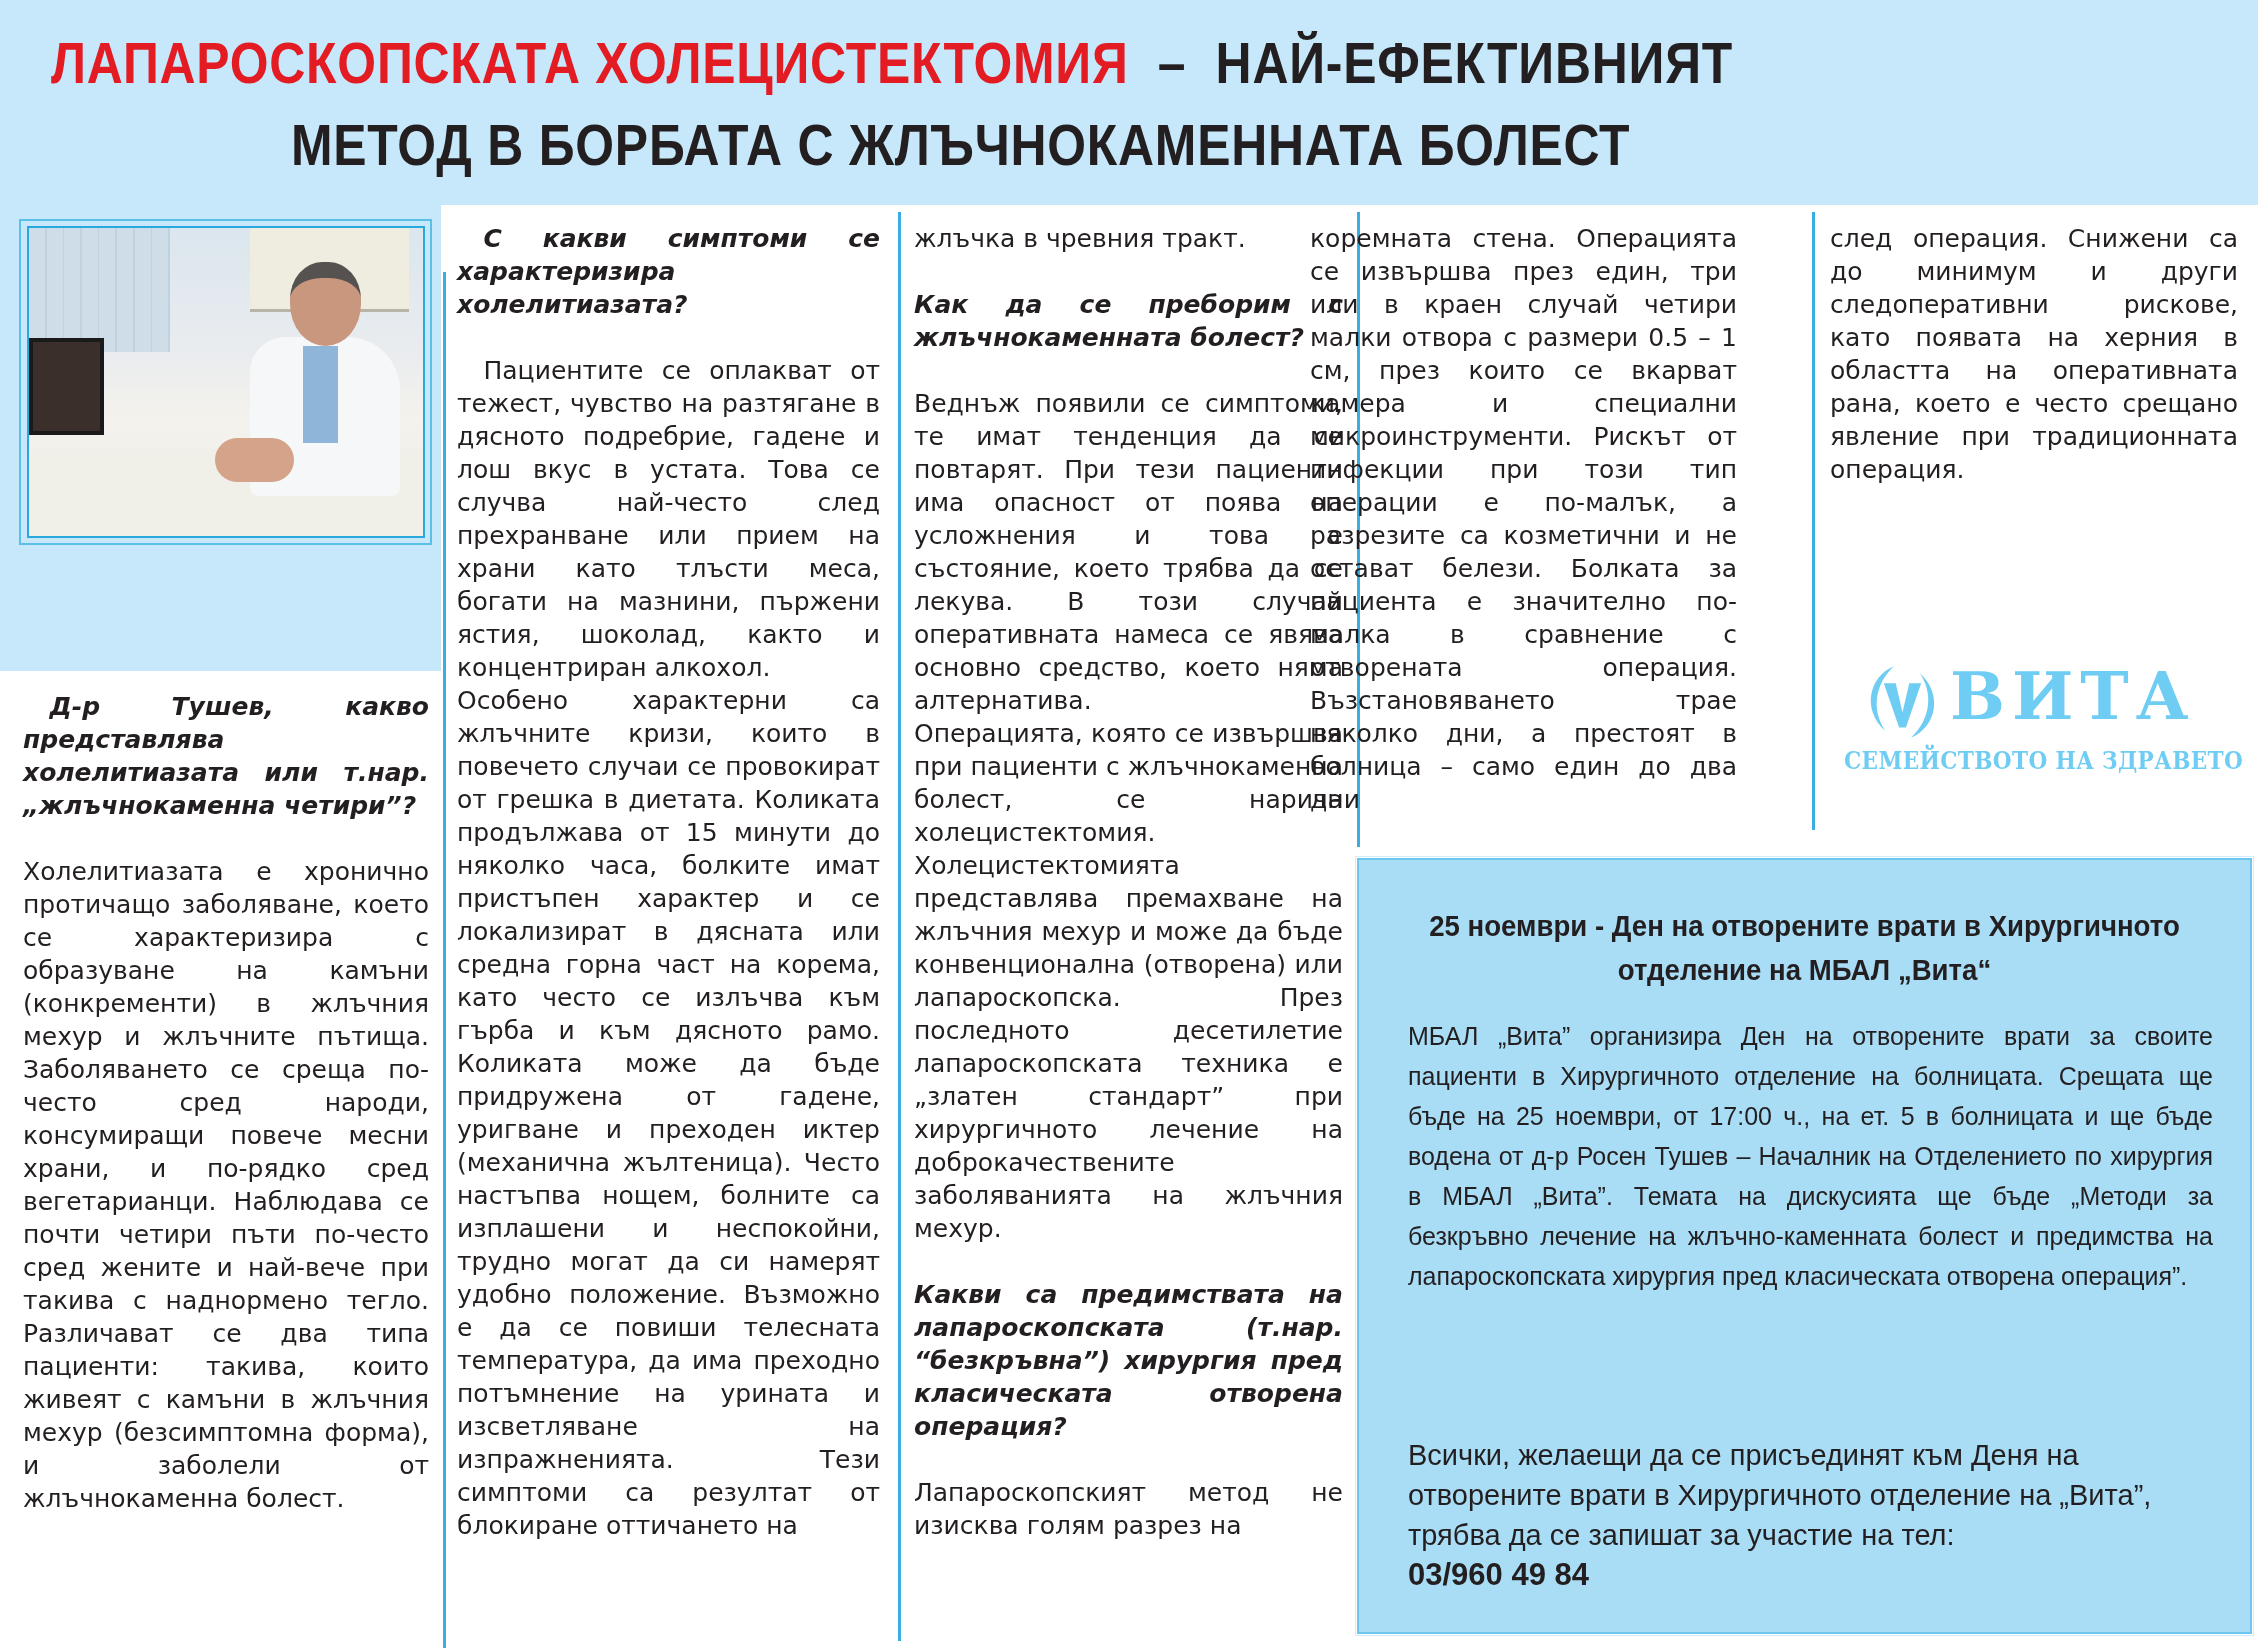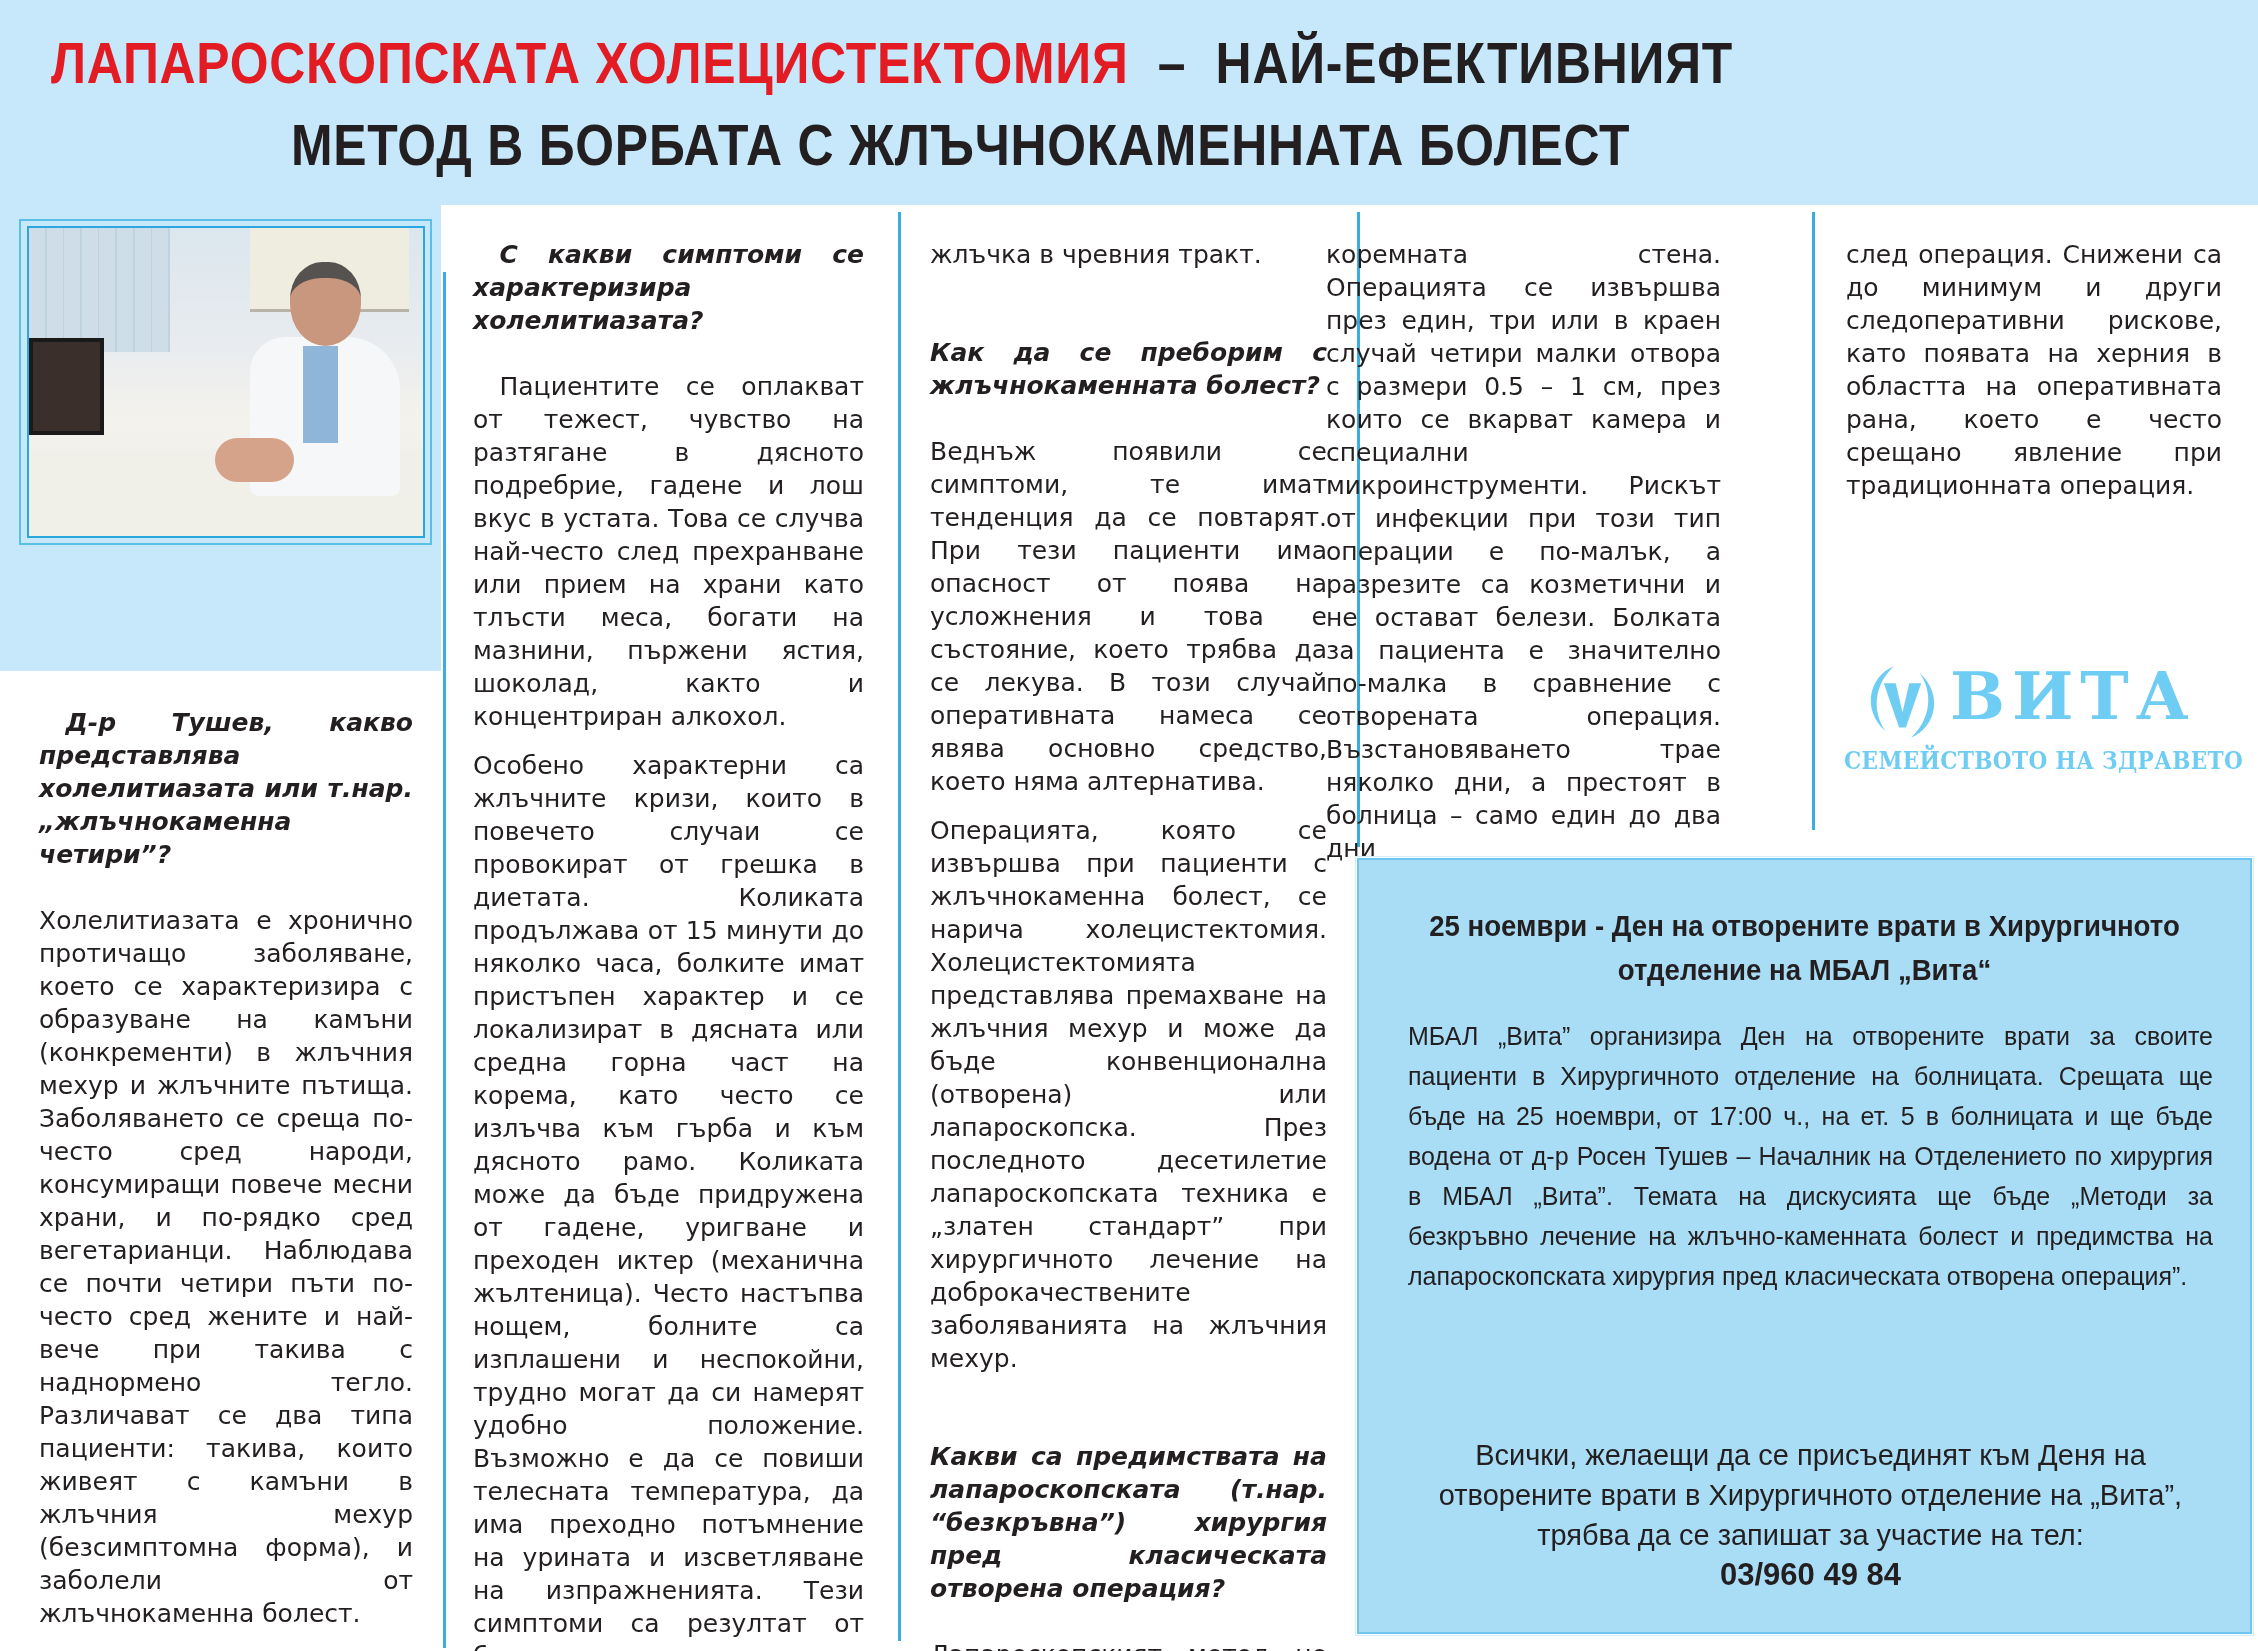--- a/index.html
+++ b/index.html
@@ -25,34 +25,34 @@
   .photo-head { position: absolute; left: 40px; top: 0; width: 71px; height: 84px; border-radius: 45% 45% 50% 50%; background: #c9967e; border-top: 16px solid #55524f; }
   .photo-coat { position: absolute; left: 0; top: 75px; width: 150px; height: 159px; background: #f5f7f8; border-radius: 35px 53px 8.8px 8.8px; }
   .photo-scrub { position: absolute; left: 53px; top: 84px; width: 35px; height: 97px; background: #8fb6d8; }
   .photo-hands { position: absolute; left: -35px; top: 176px; width: 79px; height: 44px; background: #d4a38a; border-radius: 26.5px; }
 
   .caption { position: absolute; left: 19.4px; top: 351px; width: 415px; font-family: "DejaVu Serif", serif; font-style: italic; font-size: 20px; line-height: 28px; color: #231f20; }
 
   .colrule { position: absolute; width: 2.6px; background: #3aaee2; }
 
   .col { position: absolute; font-family: "DejaVu Sans", sans-serif; font-size: 25px; line-height: 33px; text-align: justify; color: #231f20; }
-  .col p { margin: 16px; }
+  .col p { margin: 0; }
   .col .q { font-weight: bold; font-style: italic; margin-bottom: 33px; }
   .col .ind { text-indent: 26.5px; }
   .col .gap { height: 33px; }
 
   .logo { position: absolute; left: 1844px; top: 637px; width: 371px; height: 141px; }
   .logo-mark { position: absolute; left: 16px; top: 21px; width: 85px; height: 88px; }
   .logo-word { position: absolute; left: 106px; top: 26.5px; font-family: "DejaVu Serif", serif; font-weight: bold; font-size: 65px; line-height: 1; color: #6fcdf4; letter-spacing: 7px; }
   .logo-tag { position: absolute; left: 0; top: 109px; font-family: "DejaVu Serif", serif; font-weight: bold; font-size: 24px; color: #6fcdf4; letter-spacing: 0.4px; white-space: nowrap; transform: scaleX(0.9); transform-origin: left top; }
 
   .event { position: absolute; left: 1357px; top: 858px; width: 895px; height: 776px; background: #a9dcf5; border: 2.6px solid #6cc6ee; outline: 1.8px solid #d3eefb; outline-offset: 1.8px; }
   .event-title { position: absolute; left: 0; top: 44px; width: 100%; text-align: center; font-family: "Liberation Sans", sans-serif; font-weight: bold; font-size: 30px; line-height: 44px; color: #231f20; transform: scaleX(0.92); }
   .event-body { position: absolute; left: 49px; top: 156px; width: 805px; font-family: "Liberation Sans", sans-serif; font-size: 25px; line-height: 40px; text-align: justify; color: #231f20; }
-  .event-body2 { position: absolute; left: 49px; top: 575px; width: 805px; font-family: "Liberation Sans", sans-serif; font-size: 29px; line-height: 40px; text-align: center; color: #231f20; }
+  .event-body2 { position: absolute; left: 49px; top: 575px; width: 805px; font-family: "Liberation Sans", sans-serif; font-size: 29px; line-height: 40px; text-align: left; color: #231f20; }
   .event-phone { font-weight: bold; font-size: 31px; display: block; }
 </style>
 </head>
 <body>
 
 <div class="header">
   <div class="headline l1">
     <span class="red">ЛАПАРОСКОПСКАТА  ХОЛЕЦИСТЕКТОМИЯ</span><span class="dark" style="white-space:pre">  –  </span><span class="dark">НАЙ-ЕФЕКТИВНИЯТ</span>
   </div>
   <div class="headline l2 dark">МЕТОД В БОРБАТА С ЖЛЪЧНОКАМЕННАТА БОЛЕСТ</div>

